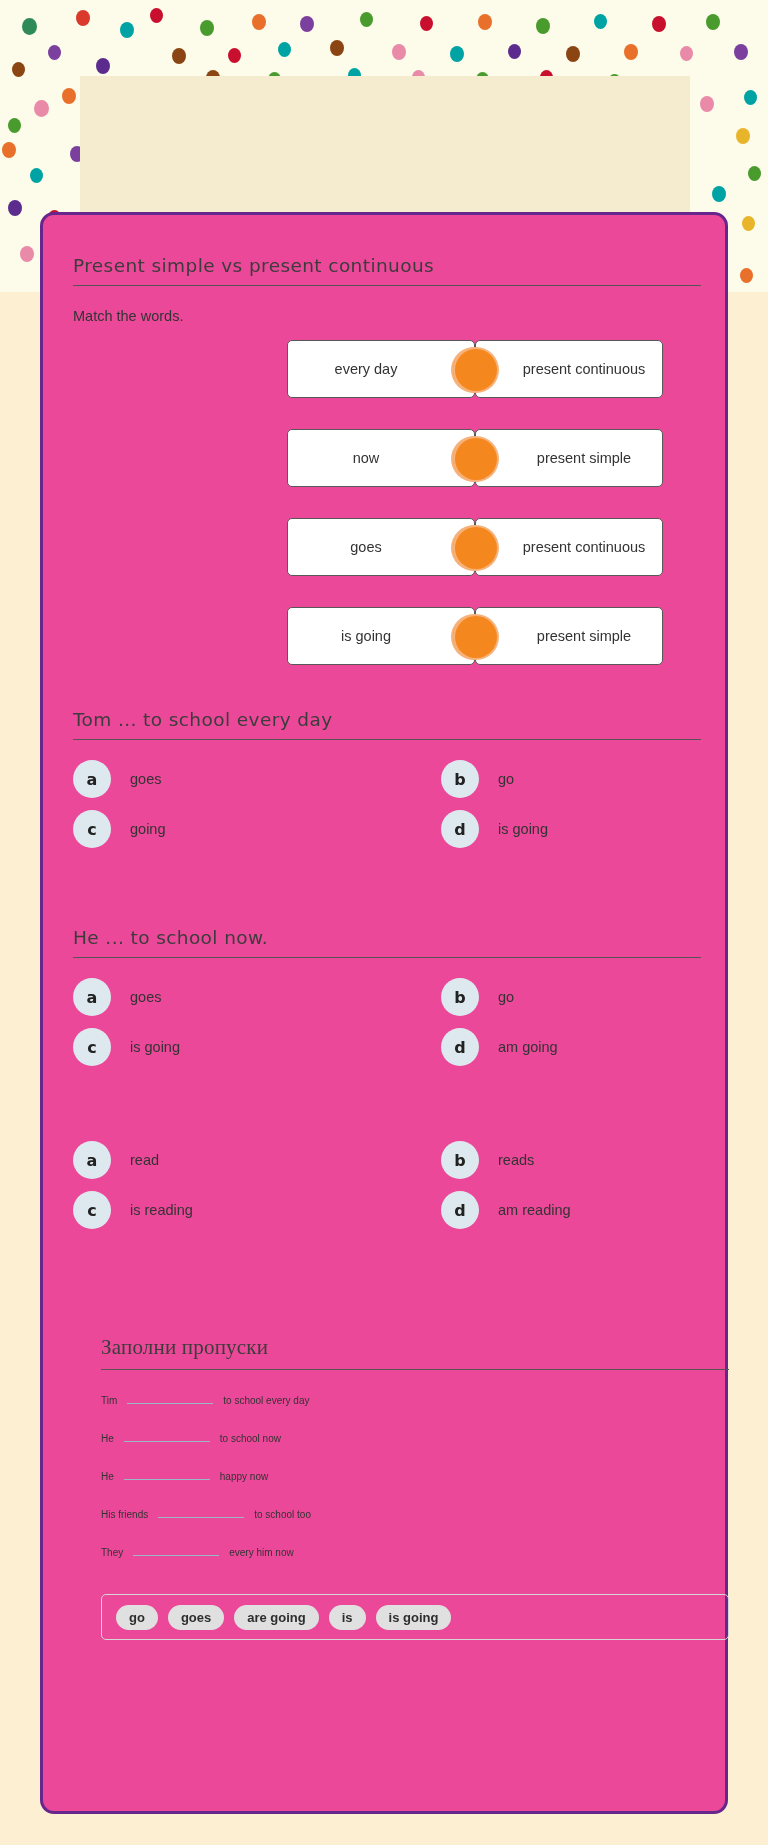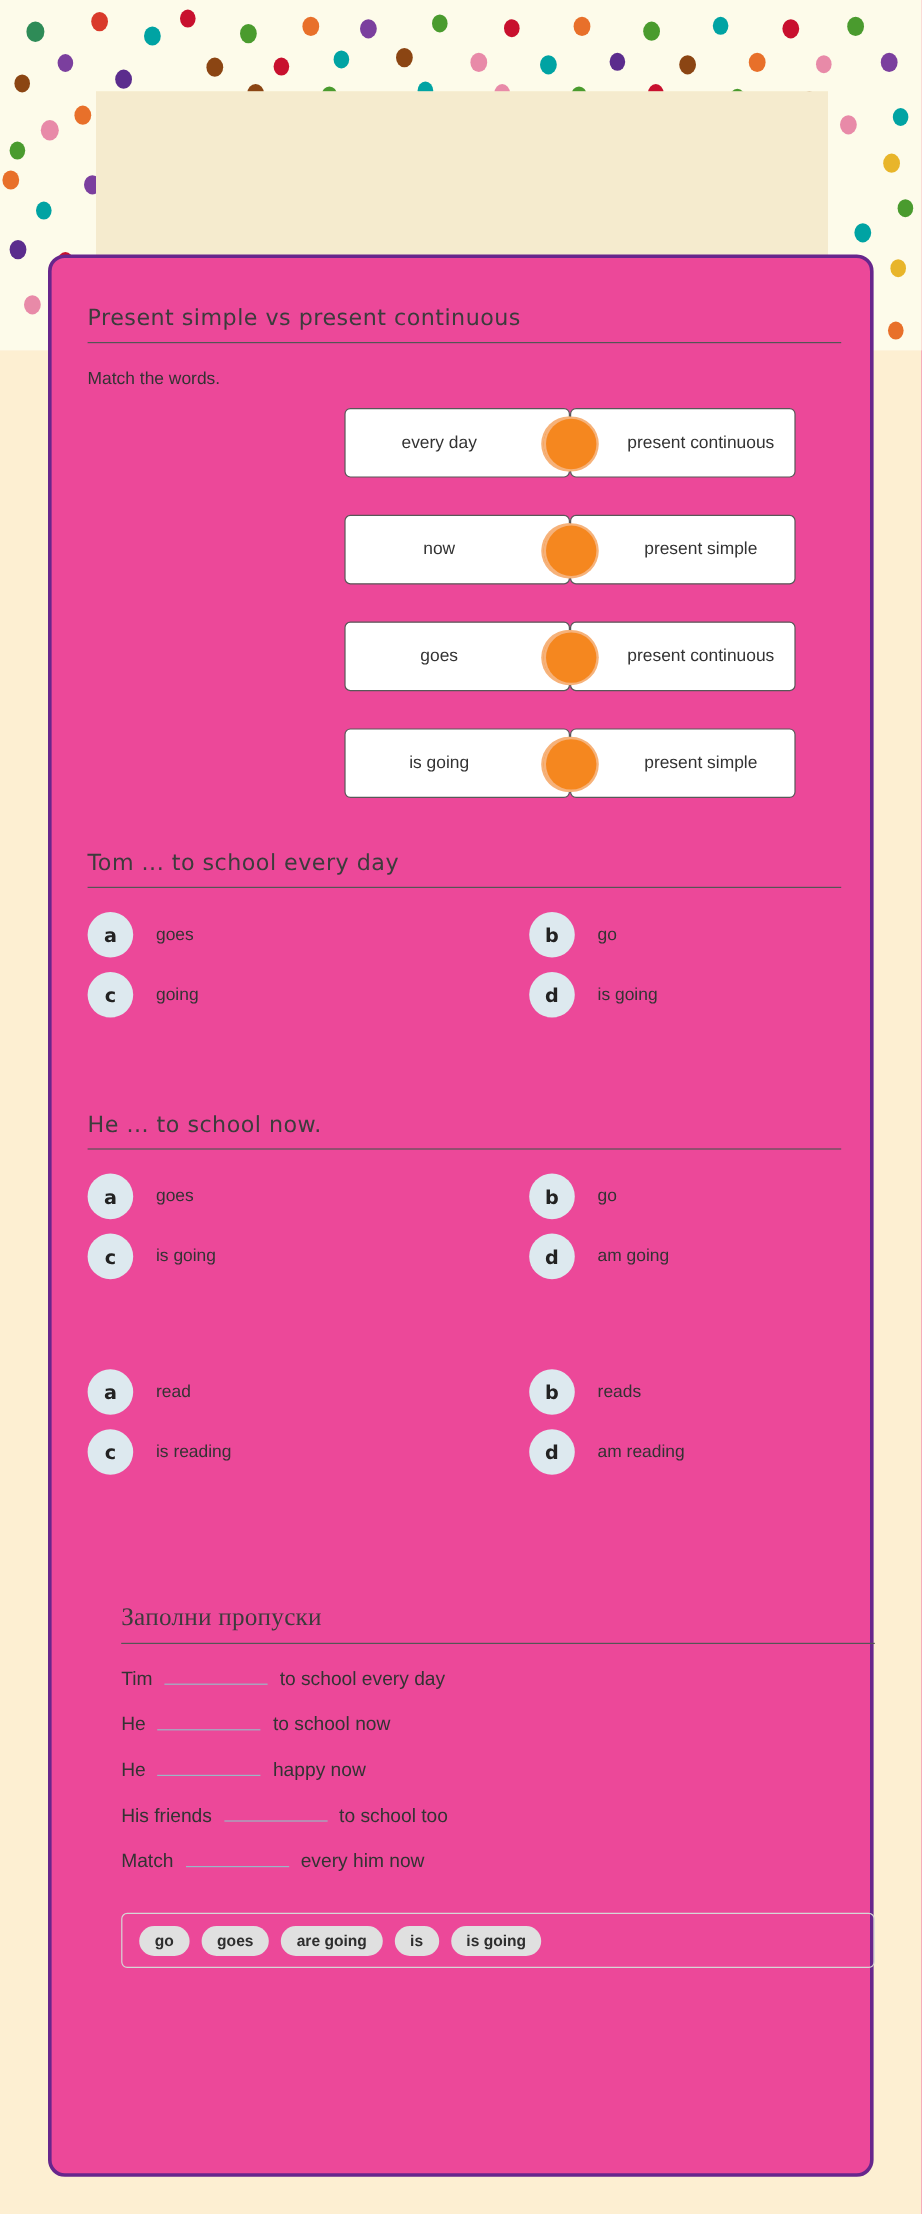--- a/index.html
+++ b/index.html
@@ -158,21 +158,21 @@
     color: #333333;
   }
 
   
   #fill-section { position: absolute; left: 40px; width: 628px; margin-left: 18px; }
   .fill-rows { margin-top: 16px; }
   .fill-row {
     display: flex;
     align-items: baseline;
     height: 38px;
-    font-size: 16px;
+    font-size: 10px;
     color: #333333;
   }
   .fill-blank {
     display: inline-block;
     width: 86px;
     height: 18px;
     border-bottom: 1px solid #9BB7C6;
     margin: 0 10px;
     flex: 0 0 auto;
   }
@@ -404,21 +404,21 @@
           <span>He</span>
           <span class="fill-blank"></span>
           <span>happy now</span>
         </div>
         <div class="fill-row">
           <span>His friends</span>
           <span class="fill-blank"></span>
           <span>to school too</span>
         </div>
         <div class="fill-row">
-          <span>Match</span>
+          <span>They</span>
           <span class="fill-blank"></span>
           <span>every him now</span>
         </div>
       </div>
     <div id="word-bank">
         <div class="word-pill">go</div>
         <div class="word-pill">goes</div>
         <div class="word-pill">are going</div>
         <div class="word-pill">is</div>
         <div class="word-pill">is going</div>

